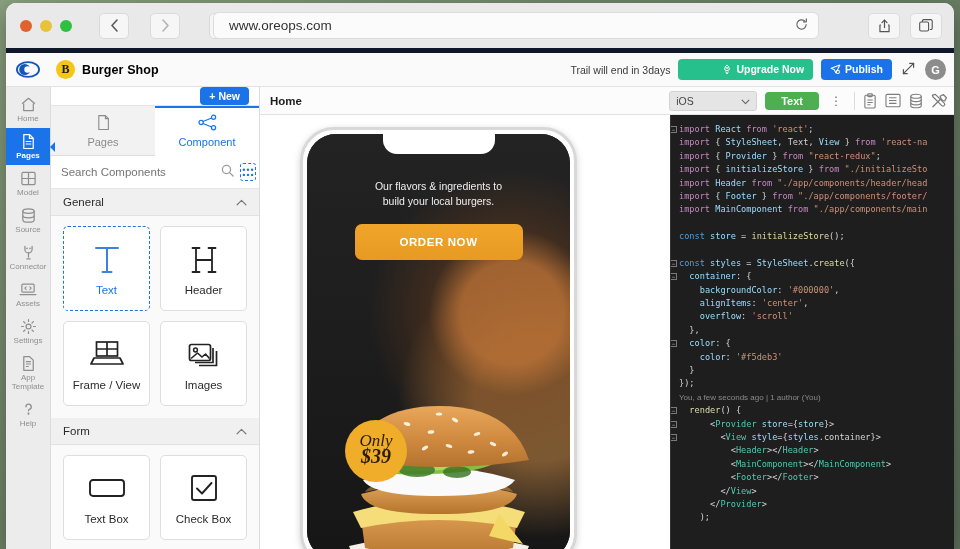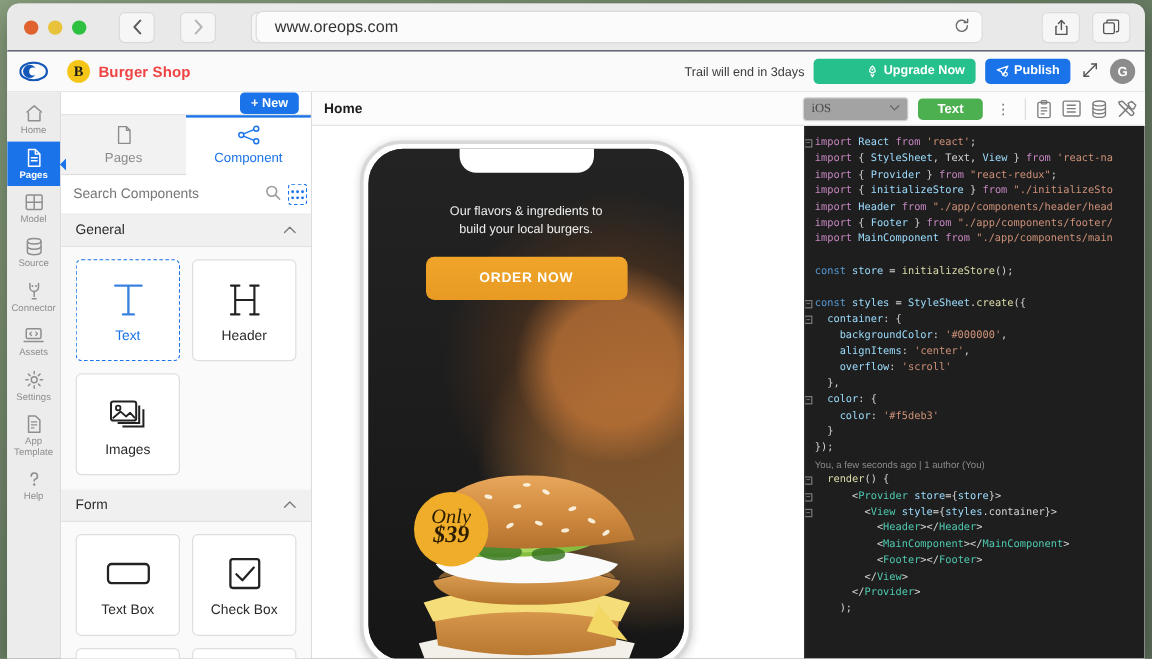--- a/index.html
+++ b/index.html
@@ -21,23 +21,23 @@
     position: absolute;
     left: 6px; top: 3px;
     width: 948px; height: 546px;
     background: #fff;
     border-radius: 10px 10px 0 0;
     box-shadow: 0 8px 26px rgba(0,0,0,.35);
     overflow: hidden;
   }
   .titlebar {
     position: relative;
-    height: 40px;
+    height: 50px;
     background: #e9e9e9;
-    border-bottom: 1px solid #0f172a;
+    border-bottom: 5px solid #0f172a;
     display: flex; align-items: center;
     padding: 0 10px;
     gap: 15px;
   }
   .traffic { display: flex; gap: 8px; align-items: center; margin-right: 12px; padding-left:4px;}
   .dot { width: 12px; height: 12px; border-radius: 50%; }
   .dot.red { background: #e0622f; }
   .dot.yellow { background: #e9c23c; }
   .dot.green { background: #2ec141; }
   .navbtn {
@@ -81,21 +81,21 @@
   }
   .brand-eye { margin-left: 10px; display:flex; align-items:center; }
   .shop { display: flex; align-items: center; gap: 7px; margin-left: 16px; }
   .shop-logo {
     width: 19px; height: 19px; border-radius: 50%;
     background: #f5c518;
     display: flex; align-items: center; justify-content: center;
     font-size: 12px; font-weight: 700; color: #1a1a1a;
     font-family: "Liberation Serif", serif;
   }
-  .shop-name { font-size: 12.5px; font-weight: 700; color: #ef4444; letter-spacing: .1px;}
+  .shop-name { font-size: 12.5px; font-weight: 700; color: #000000; letter-spacing: .1px;}
   .hdr-right {
     position: absolute; right: 8px; display: flex; align-items: center; gap: 8px;
   }
   .trial { font-size: 10.5px; color: #3b3b3b; }
   .btn {
     display: inline-flex; align-items: center; gap: 4px;
     border-radius: 4px; border: none; cursor: pointer;
     font-size: 10.5px; font-weight: 700; color: #fff;
     padding: 4px 9px; line-height: 1.2;
   }
@@ -190,23 +190,23 @@
 
   
   .stage { flex: 1; position: relative; background: #fff; overflow: hidden; }
   .subbar {
     height: 28px; background: #fcfcfc; border-bottom: 1px solid #e2e2e2;
     display: flex; align-items: center; padding: 0 10px; position: relative; z-index: 5;
   }
   .crumb { font-size: 11.5px; font-weight: 700; color: #1d1d1d; }
   .subbar-right { position: absolute; right: 6px; display: flex; align-items: center; gap: 8px; }
   .select {
-    width: 88px; height: 20px; background: #a3a3a3; border: 1px solid #d3d3d3; border-radius: 3px;
+    width: 88px; height: 20px; background: #e5e5e5; border: 1px solid #d3d3d3; border-radius: 3px;
     display: flex; align-items: center; justify-content: space-between;
-    padding: 0 6px; font-size: 10.5px; color: #444; cursor: pointer; font-family: Liberation Serif, serif;
+    padding: 0 6px; font-size: 10.5px; color: #444; cursor: pointer;
   }
   .editbtn {
     background: #4caf50; color: #fff; font-size: 11px; font-weight: 700;
     border-radius: 4px; padding: 3px 16px; cursor: pointer;
   }
   .kebab { color: #6a6a6a; font-size: 12px; padding: 0 3px; cursor: pointer; letter-spacing:1px;}
   .divider { width: 1px; height: 18px; background: #dcdcdc; }
   .tbico { color: #7d7d7d; display:flex; align-items:center; cursor:pointer; }
 
   
@@ -542,20 +542,30 @@
             </span>
             <span class="cl">Text</span>
           </div>
           <div class="cell">
             <span class="gico">
               <svg width="28" height="30" viewBox="0 0 28 30">
                   <path d="M6 4v24M22 4v24M6 16h16M2.5 4h7M18.5 4h7M2.5 28h7M18.5 28h7" stroke="#222" stroke-width="1.8" stroke-linecap="round"></path>
                 </svg>
             </span>
             <span class="cl">Header</span>
+          </div>
+          <div class="cell">
+            <span class="gico">
+              <svg width="34" height="28" viewBox="0 0 34 28">
+                  <rect x="6.5" y="2" width="21" height="14" fill="none" stroke="#222" stroke-width="1.7"></rect>
+                  <path d="M17 2v14M6.5 9h21" stroke="#222" stroke-width="1.7"></path>
+                  <path d="M4 18h26l3 6H1z" fill="none" stroke="#222" stroke-width="1.7" stroke-linejoin="round"></path>
+                </svg>
+            </span>
+            <span class="cl">Frame / View</span>
           </div>
           <div class="cell">
             <span class="gico">
               <svg width="32" height="28" viewBox="0 0 32 28">
                   <rect x="1.5" y="4.5" width="21" height="16" rx="2" fill="none" stroke="#222" stroke-width="1.7"></rect>
                   <circle cx="7.5" cy="10" r="1.9" fill="none" stroke="#222" stroke-width="1.5"></circle>
                   <path d="M3 18.5 9.5 13l4.5 4 3.5-3 4 4.5" fill="none" stroke="#222" stroke-width="1.6" stroke-linejoin="round"></path>
                   <path d="M25 8v14.5H7" fill="none" stroke="#222" stroke-width="1.7"></path>
                   <path d="M28.5 11v14.5H11" fill="none" stroke="#222" stroke-width="1.7"></path>
                 </svg>

